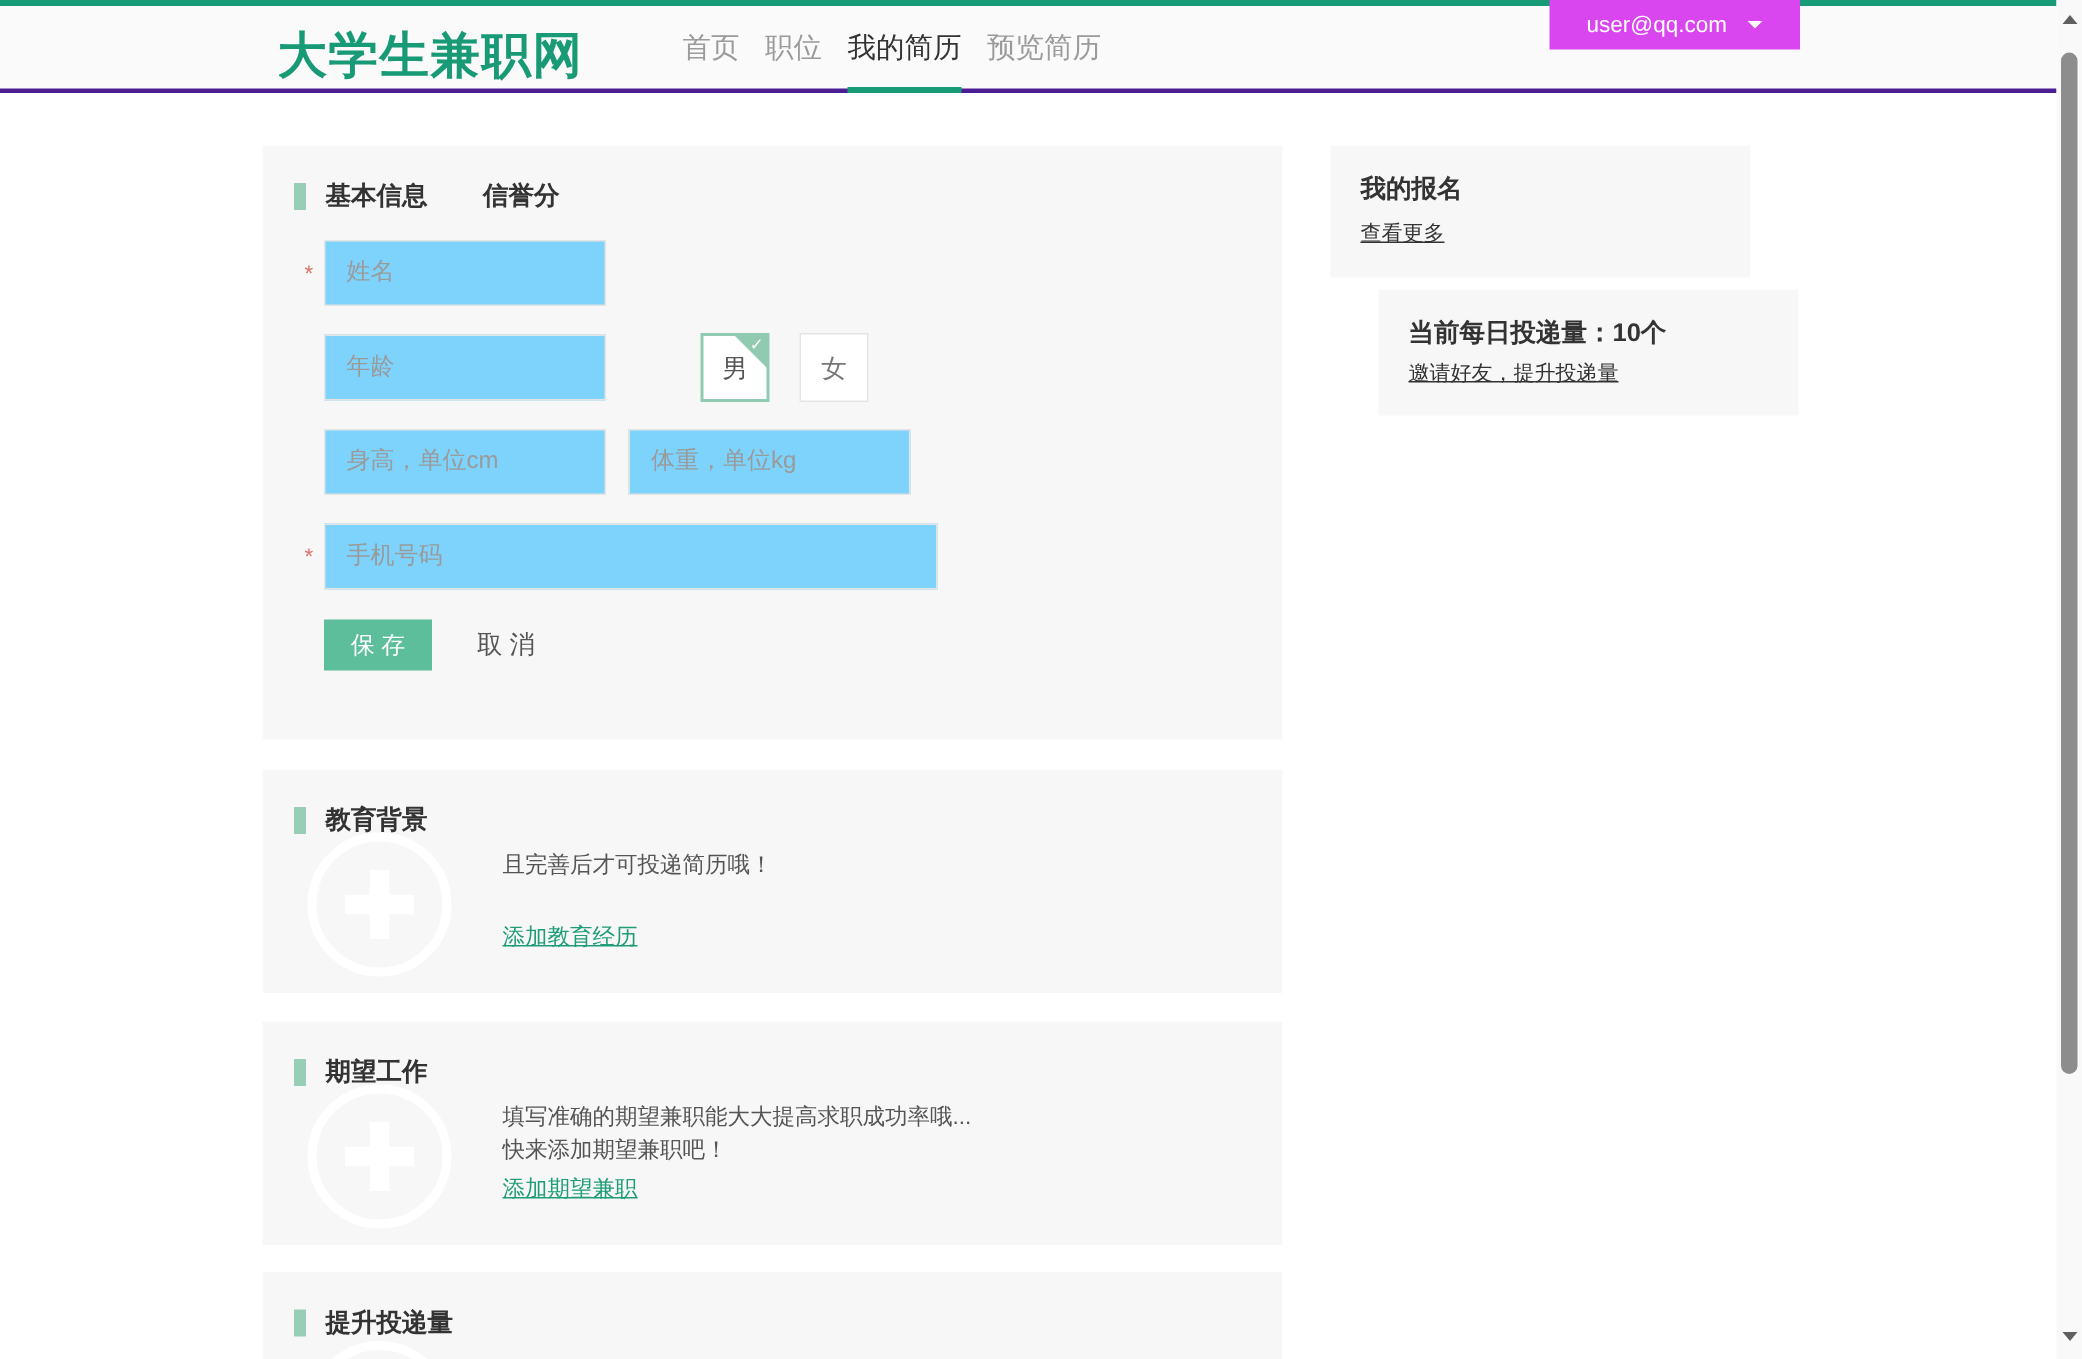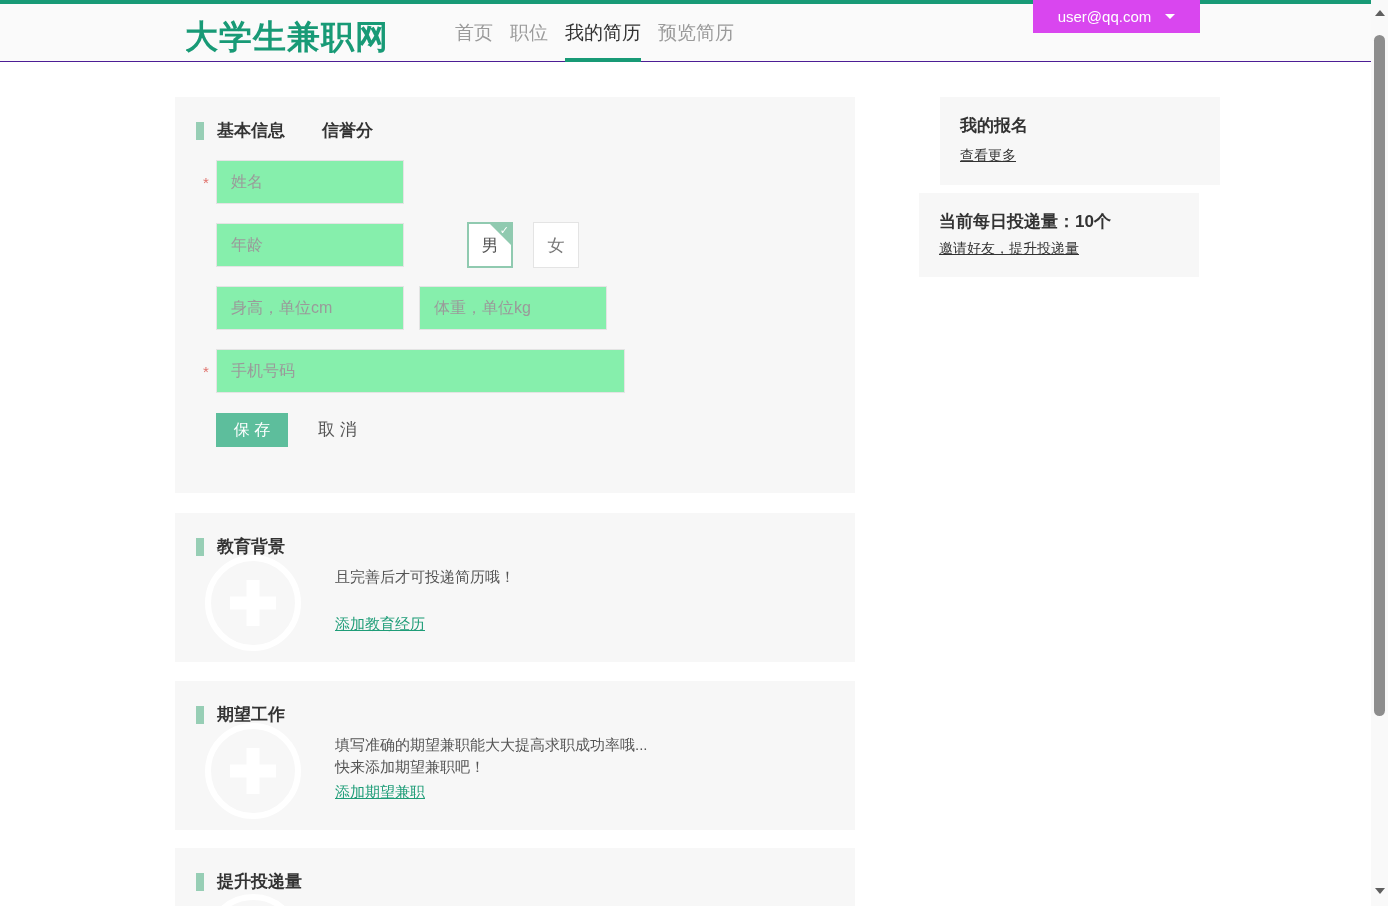--- a/index.html
+++ b/index.html
@@ -4,21 +4,21 @@
 <style>
   * { margin:0; padding:0; box-sizing:border-box; }
   html,body { width:1388px; height:906px; }
   body {
     position:relative; overflow:hidden; background:#ffffff;
     font-family:"Liberation Sans","DejaVu Sans",sans-serif; color:#333;
   }
 
   
   .top-accent { position:absolute; left:0; top:0; width:1371px; height:4px; background:#189a76; z-index:5; }
-  .header { position:absolute; left:0; top:4px; width:1371px; height:58px; background:#fafafa; border-bottom:1px solid #4c1d95;text-decoration:underline; }
+  .header { position:absolute; left:0; top:4px; width:1371px; height:58px; background:#fafafa; border-bottom:3px solid #4c1d95;text-decoration:underline; }
   .logo { position:absolute; left:185px; top:11px; font-size:33px; font-weight:bold; color:#189a76; letter-spacing:1px; cursor:pointer; }
   .nav { position:absolute; left:455px; top:0; height:58px; display:flex; gap:17px; }
   .nav-item { position:relative; font-size:19px; color:#9b9b9b; line-height:58px; cursor:pointer; white-space:nowrap; }
   .nav-item.active { color:#333; }
   .nav-item.active::after { content:""; position:absolute; left:0; right:0; bottom:0; height:4px; background:#189a76; }
   .user-menu { position:absolute; left:1033px; top:0; width:167px; height:33px; background:#d946ef; color:#fff;
     font-size:15px; display:flex; align-items:center; justify-content:center; gap:14px; cursor:pointer; z-index:6; }
   .caret-down { width:0; height:0; border-left:5px solid transparent; border-right:5px solid transparent; border-top:5px solid #ffffff; }
 
   
@@ -31,21 +31,21 @@
   .sec-head { position:absolute; left:21px; top:22px; display:flex; align-items:center; }
   .sec-bar  { width:8px; height:18px; background:#97ceb5; margin-right:13px; }
   .sec-title{ font-size:17px; font-weight:bold; color:#333; cursor:default; }
   .sec-tab  { font-size:17px; font-weight:bold; color:#333; cursor:pointer; }
   .sec-tab + .sec-tab { margin-left:37px; }
 
   
   .frm-row { position:absolute; }
   .req-star { position:absolute; left:-13px; top:14px; color:#e0716b; font-size:15px; }
   input.txt {
-    width:188px; height:44px; border:1px solid #e4e4e4; background:#86efac;
+    width:188px; height:44px; border:1px solid #e4e4e4; background:#7dd3fc;
     padding:0 14px; font-size:16px; color:#333; outline:none;
     font-family:"Liberation Sans","DejaVu Sans",sans-serif;
   }
   input.txt::placeholder { color:#9a9a9a; opacity:1; }
   input.txt.wide { width:409px; }
 
   .gender-box { position:absolute; width:46px; height:46px; background:#fff; border:1px solid #e4e4e4;
     display:flex; align-items:center; justify-content:center; font-size:17px; color:#777; cursor:pointer; }
   .gender-box.selected { border:2px solid #90cab0; color:#555; }
   .corner-tri { position:absolute; top:-1px; right:-1px; width:0; height:0;
@@ -62,21 +62,21 @@
   .plus-circle::before { content:""; position:absolute; left:50%; top:50%; transform:translate(-50%,-50%);
     width:46px; height:13px; background:#fff; }
   .plus-circle::after  { content:""; position:absolute; left:50%; top:50%; transform:translate(-50%,-50%);
     width:13px; height:46px; background:#fff; }
   #card-self .plus-circle { top:46px; }
 
   .card-desc { position:absolute; left:160px; top:53px; font-size:15px; color:#555; line-height:22px; }
   .add-link  { position:absolute; left:160px; top:102px; font-size:15px; color:#1f9d78; text-decoration:underline; cursor:pointer; }
 
   
-  #side-apply { left:940px; top:97px;  width:280px; height:88px; }
+  #side-apply { left:887px; top:97px;  width:280px; height:88px; }
   #side-quota { left:919px; top:193px; width:280px; height:84px; }
   .side-title { position:absolute; left:20px; top:17px; font-size:17px; font-weight:bold; color:#333; }
   .side-link  { position:absolute; left:20px; top:50px; font-size:14px; color:#333; text-decoration:underline; cursor:pointer; }
   #side-quota .side-link { top:47px; }
 
   
   .scrollbar { position:absolute; right:0; top:0; width:17px; height:906px; background:#f9f9f9; z-index:10; }
   .sb-arrow-up { position:absolute; left:4px; top:10px; width:0; height:0;
     border-left:5px solid transparent; border-right:5px solid transparent; border-bottom:6px solid #5f5f5f; cursor:pointer; }
   .sb-arrow-down { position:absolute; left:4px; bottom:12px; width:0; height:0;

